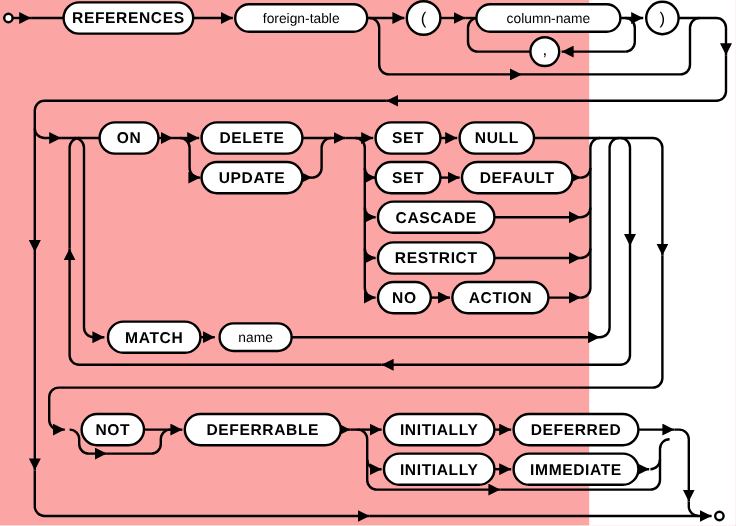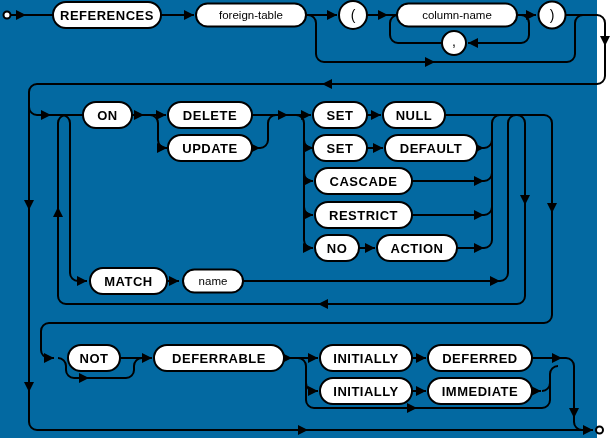--- a/index.html
+++ b/index.html
@@ -1,16 +1,16 @@
 <!DOCTYPE html>
 <html><head>
 <meta charset="utf-8">
 <style>
   html,body{margin:0;padding:0;background:#fff;}
-  .stage{width:597px;height:438px;position:relative;background:#0369a1;}
+  .stage{width:491px;height:438px;position:relative;background:#fca5a5;}
   .rail{fill:none;stroke:#000;stroke-width:2;stroke-linecap:butt;}
   .pill{fill:#fff;stroke:#000;stroke-width:2;}
   text{fill:#000;text-anchor:middle;}
   .kw{font-family:"Liberation Sans",sans-serif;font-size:13px;font-weight:bold;letter-spacing:.5px;}
   .nt{font-family:"Liberation Sans",sans-serif;font-size:11.5px;font-weight:normal;}
   .punc{font-family:"Liberation Sans",sans-serif;font-size:14px;font-weight:normal;}
 </style>
 </head>
 <body>
 

